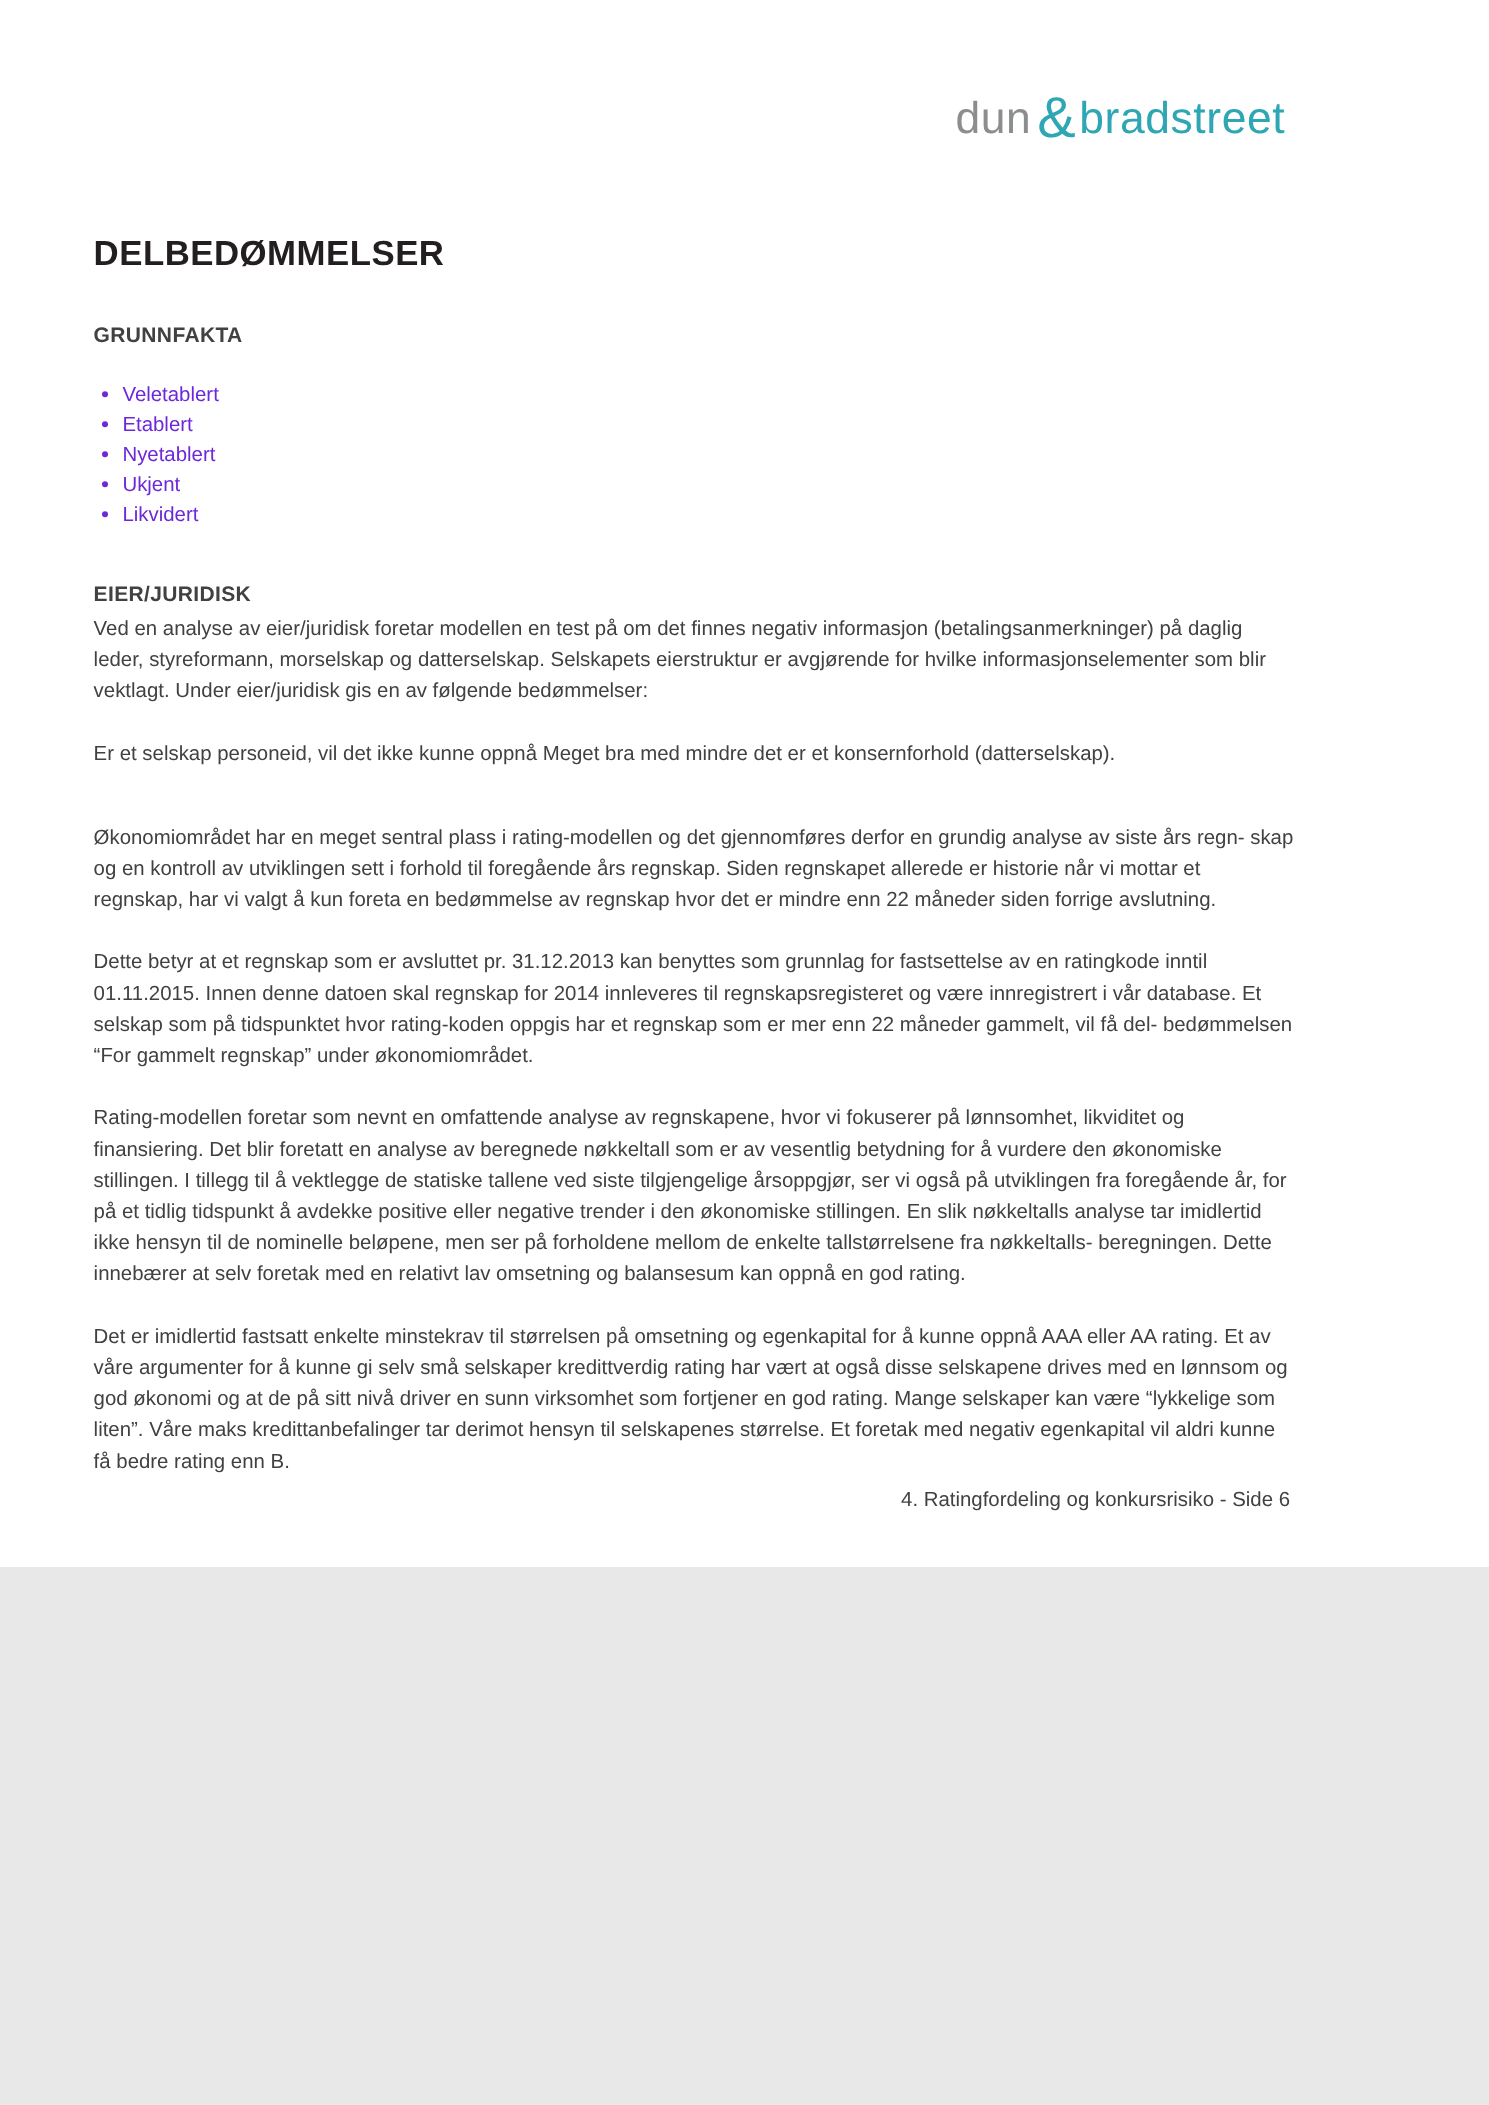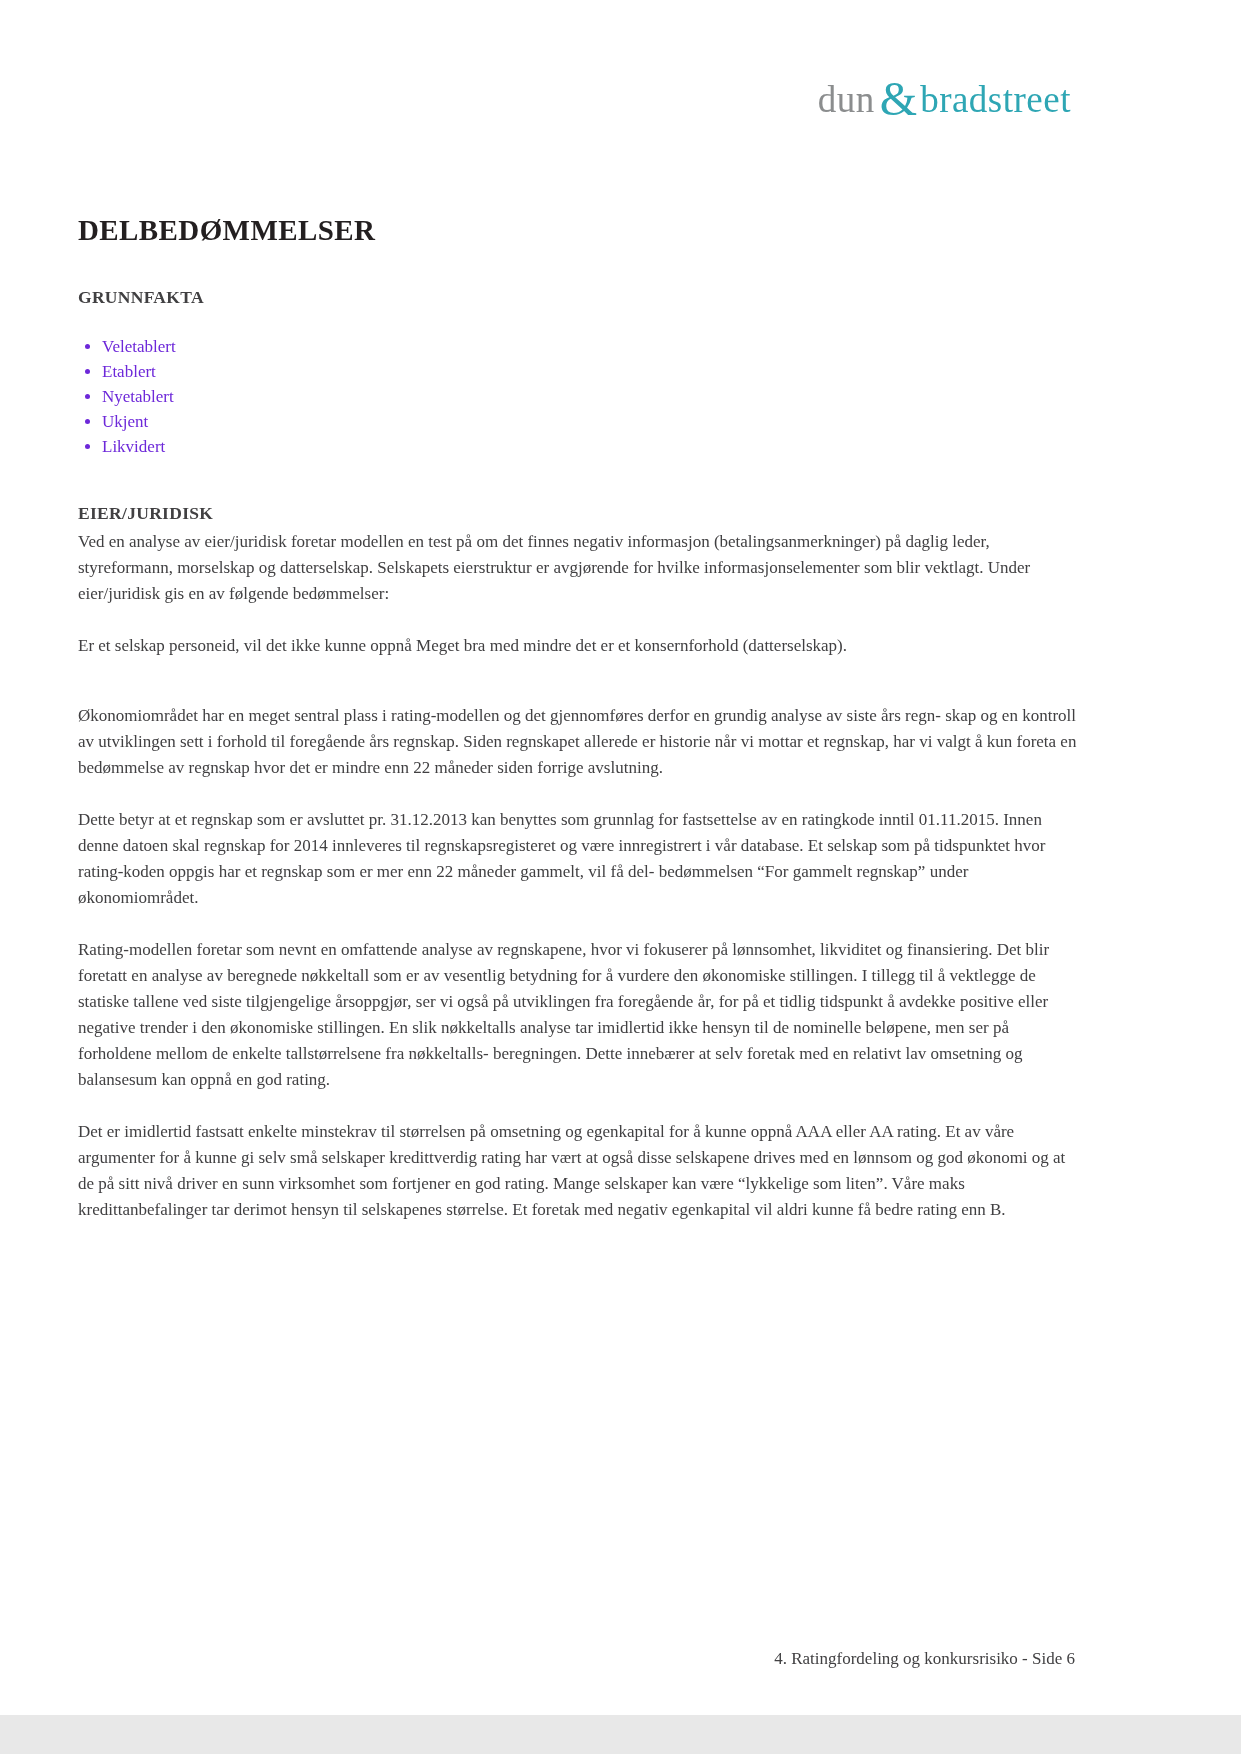--- a/index.html
+++ b/index.html
@@ -3,24 +3,24 @@
 <meta charset="utf-8">
 <style>
   html, body {
     margin: 0;
     padding: 0;
     background: #e8e8e8;
   }
   .page {
     position: relative;
     width: 1241px;
-    height: 1715px;
+    height: 1306px;
     margin: 0 auto;
     background: #ffffff;
-    font-family: Liberation Serif, serif;
+    font-family: Liberation Sans, sans-serif;
     color: #414042;
     overflow: hidden;
   }
   
   .logo {
     position: absolute;
     top: 68px;
     right: 170px;
     display: flex;
     align-items: baseline;
@@ -44,21 +44,21 @@
   .logo-bradstreet {
     font-size: 37px;
     font-weight: normal;
     color: #2ea6b4;
     letter-spacing: 0.5px;
     text-align: center;
   }
   
   .content {
     position: absolute;
-    top: 214px;
+    top: 196px;
     left: 78px;
     width: 1000px;
   }
   h1.doc-title {
     margin: 0 0 40px 0;
     font-size: 29px;
     font-weight: bold;
     letter-spacing: 0.4px;
     color: #231f20;
   }

